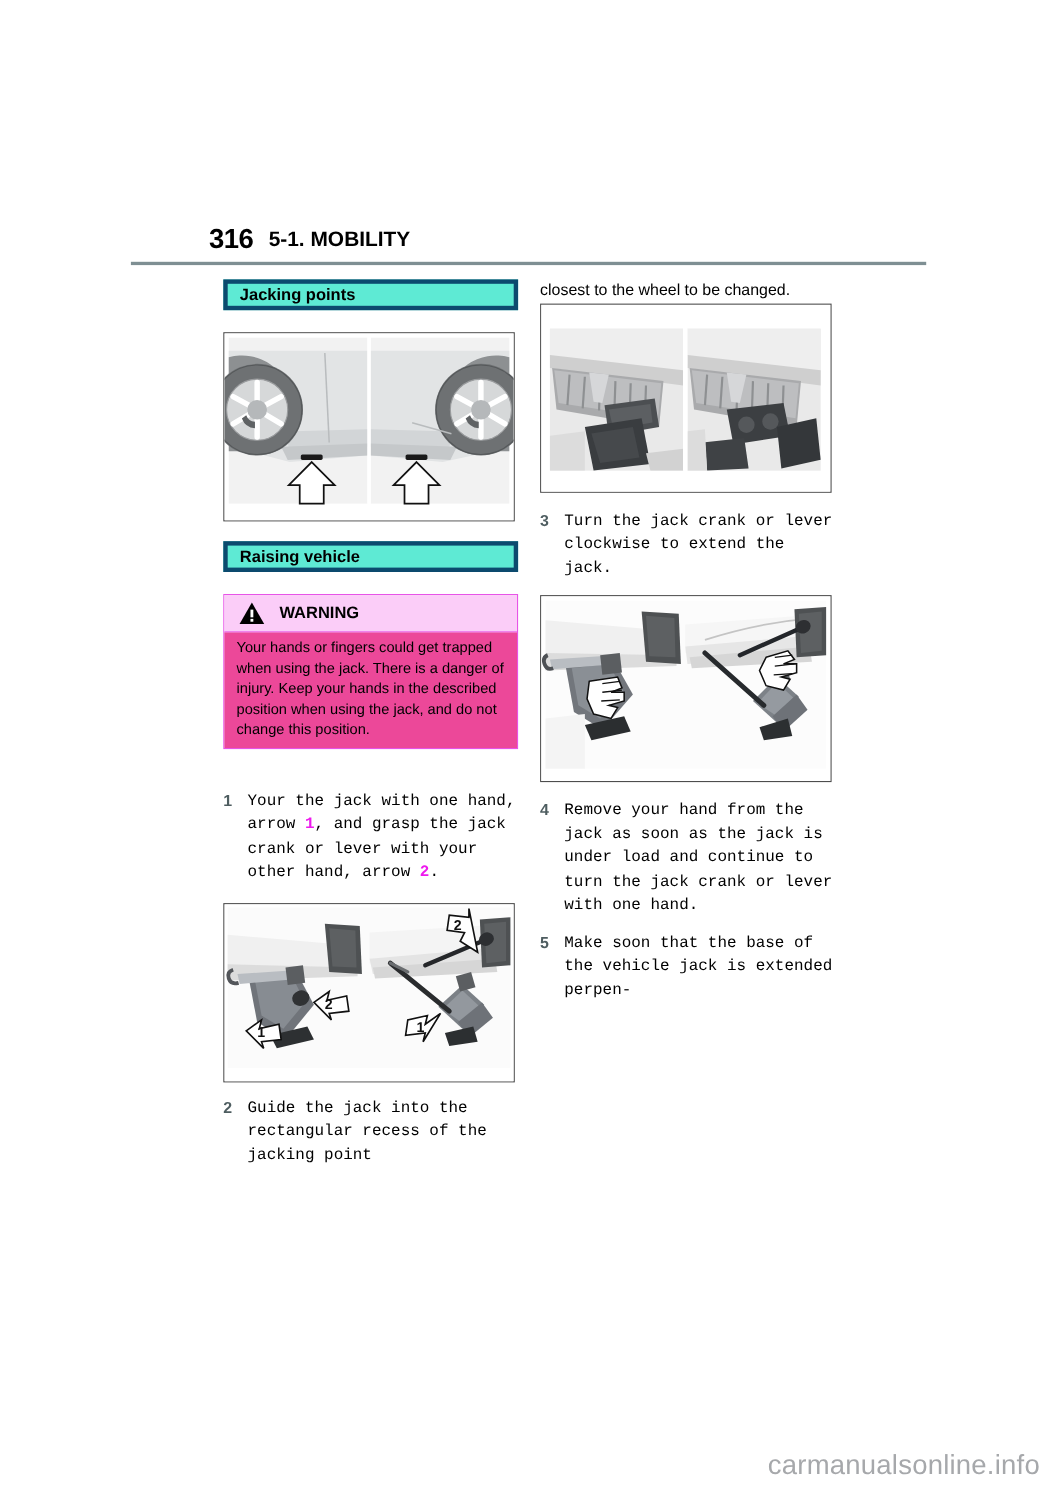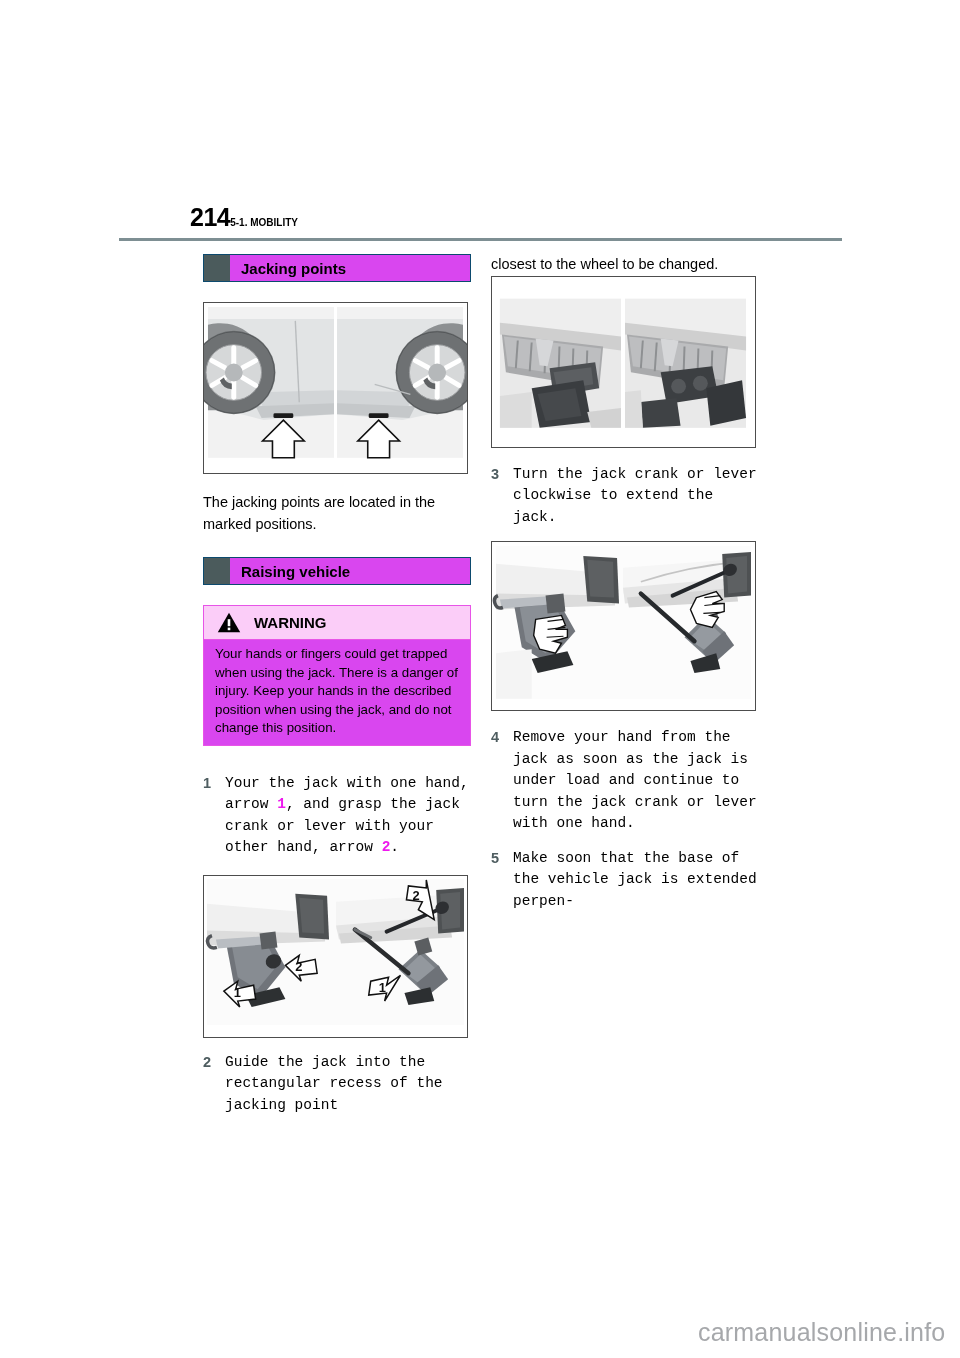--- a/index.html
+++ b/index.html
@@ -24,24 +24,24 @@
     align-items: flex-end;
   }
   .page-number {
     font-size: 25px;
     font-weight: bold;
     color: #000000;
     letter-spacing: -0.5px;
     line-height: 1;
   }
   .section-label {
-    font-size: 10px;
+    font-size: 19px;
     font-weight: bold;
     color: #000000;
-    margin-left: 0;
+    margin-left: 14px;
     line-height: 1;
     padding-bottom: 2px;
   }
   .header-rule {
     position: absolute;
     left: 119px;
     top: 238px;
     width: 723px;
     height: 3px;
     background: #7e8f93;
@@ -52,25 +52,26 @@
     position: absolute;
     width: 272px;
   }
   .col-left  { left: 203px; top: 254px; }
   .col-right { left: 491px; top: 254px; }
 
   
   .sect-bar {
     width: 268px;
     height: 28px;
-    border: 1px solid #0c4a6e;
+    border: 4px solid #0c4a6e;
     display: flex;
     align-items: stretch;
-    background: #d946ef;
+    background: #5eead4;
     margin-bottom: 20px;
+    flex-direction: column;
   }
   .sect-bar .swatch {
     width: 26px;
     background: #4b5b5c;
     flex: none;
   }
   .sect-bar .sect-title {
     flex: 1;
     display: flex;
     align-items: center;
@@ -121,37 +122,37 @@
     font-size: 14.5px;
   }
   .step-txt { flex: 1; font-family: Liberation Mono, monospace; }
   .ref { color: #ee19ee; font-weight: bold; }
 
   
   .warning {
     width: 268px;
     border: 1.5px solid #e754e7;
     background: #ffffff;
-    margin-bottom: 27px;
+    margin-bottom: 38px;
   }
   .warning-head {
     background: #fbcdf8;
     display: flex;
     align-items: center;
     padding: 6px 0 6px 13px;
     border-bottom: 1.5px solid #e754e7;
   }
   .warn-tri { flex: none; margin-right: 13px; display: block; }
   .warning-title {
     font-size: 15px;
     font-weight: bold;
     color: #000000;
   }
   .warning-body {
-    background: #d946ef;
+    background: #ec4899;
     padding: 5px 10px 7px 11px;
     font-size: 13.3px;
     line-height: 18.6px;
     color: #000000;
   }
 
   
   .footer-watermark {
     position: absolute;
     left: 698px;
@@ -159,21 +160,21 @@
     font-size: 25px;
     color: #a6a8ab;
     letter-spacing: 0.2px;
     font-family: "Liberation Sans", sans-serif;
   }
 </style>
 </head>
 <body>
 
 <div class="page-header">
-  <span class="page-number">214</span>
+  <span class="page-number">316</span>
   <span class="section-label">5-1. MOBILITY</span>
 </div>
 <div class="header-rule"></div>
 
 <div class="col col-left">
 
   <div class="sect-bar">
     <div class="swatch"></div>
     <div class="sect-title">Jacking points</div>
   </div>
@@ -244,21 +245,20 @@
 
       <g fill="#ffffff" stroke="#111111" stroke-width="1.6" stroke-linejoin="miter">
         <path d="M80,118 L101,139 L91,139 L91,156 L69,156 L69,139 L59,139 Z"></path>
         <path d="M176,118 L197,139 L187,139 L187,156 L165,156 L165,139 L155,139 Z"></path>
       </g>
 
       <rect x="131" y="4" width="3" height="152" fill="#ffffff"></rect>
     </svg>
   </div>
 
-  <p class="para">The jacking points are located in the marked positions.</p>
 
   <div class="sect-bar">
     <div class="swatch"></div>
     <div class="sect-title">Raising vehicle</div>
   </div>
 
   <div class="warning">
     <div class="warning-head">
       <svg class="warn-tri" width="24" height="21" viewBox="0 0 24 21">
         <path d="M12,0.8 L23.2,20.2 L0.8,20.2 Z" fill="#000000"></path>

